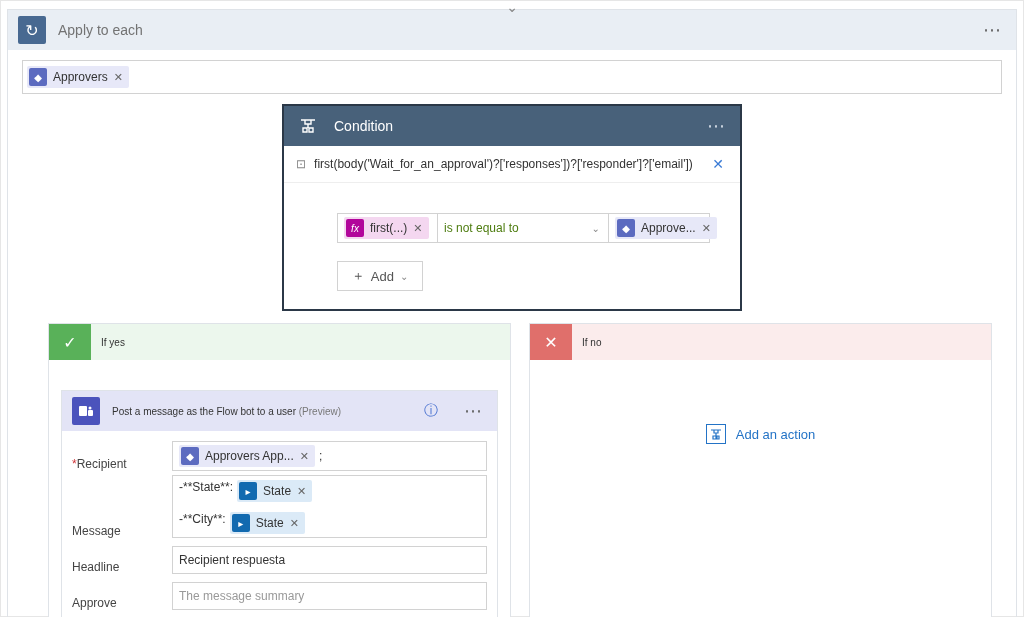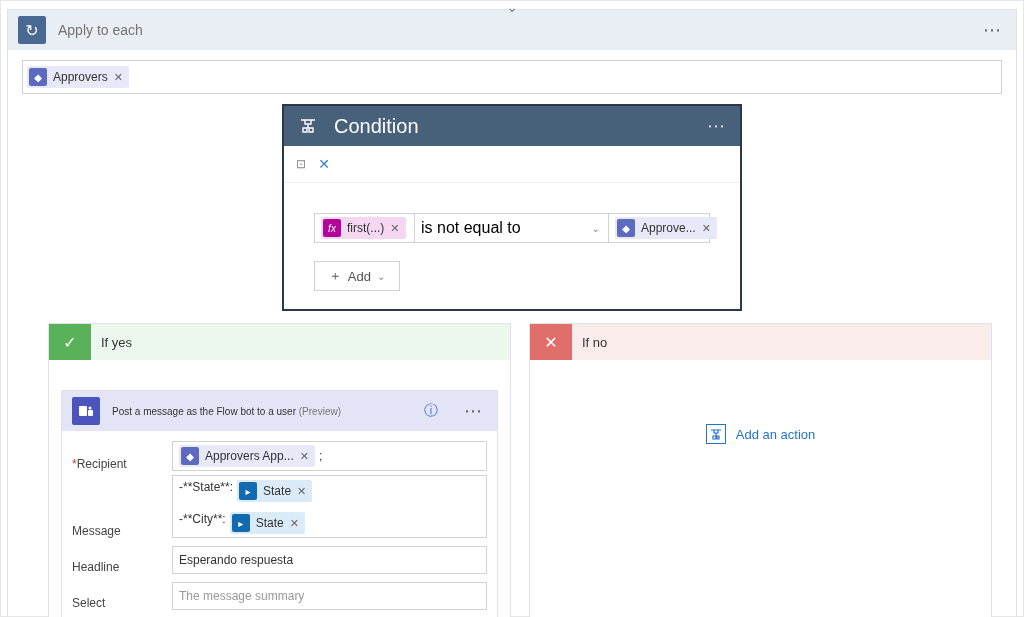--- a/index.html
+++ b/index.html
@@ -29,49 +29,49 @@
   .token .t-x { color:#666; font-size:11px; cursor:pointer; }
   .token.purple { background:#e7e8f8; }
   .token.fx { background:#f4d7f0; }
   .token.fx .t-icon { background:#b2069b; font-style:italic; }
   .token.file { background:#dbeaf7; }
   .token.file .t-icon { background:#126ab0; }
   
   
   .condition-card { width:460px; margin:10px auto 0; border:2px solid #2b3847; background:#fff; }
   .condition-header { display:flex; align-items:center; background:#48617a; height:40px; padding:0 10px; gap:12px; }
-  .condition-header .title { flex:1; color:#fff; font-size:20px; }
+  .condition-header .title { flex:1; color:#fff; font-size:14px; }
   .cond-icon { width:28px; height:28px; display:flex; align-items:center; justify-content:center; color:#fff; }
   
   
   .expr-row { display:flex; align-items:center; padding:8px 12px; gap:8px; border-bottom:1px solid #eee; }
   .expr-text { flex:1; color:#333; font-size:12px; overflow:hidden; white-space:nowrap; text-overflow:ellipsis; }
   .close-x { width:20px; height:20px; display:flex; align-items:center; justify-content:center; color:#3a7bd5; cursor:pointer; font-size:14px; }
   
   
-  .cond-body { padding: 30px 30px 18px 30px; }
+  .cond-body { padding: 30px 30px 18px 30px; margin-left: 23px; }
   .cond-row { display:flex; border:1px solid #d2d2d2; height:30px; }
   .cond-cell { display:flex; align-items:center; padding:0 6px; height:100%; }
   .cond-left { width:100px; border-right:1px solid #d2d2d2; }
   .cond-op { flex:1; border-right:1px solid #d2d2d2; justify-content:space-between; padding-right:8px; }
   .cond-right { width:100px; }
-  .op-text { color:#000000; font-size:16px; }
+  .op-text { color:#4d7c0f; font-size:12px; }
   .chev { color:#888; font-size:10px; }
   .add-btn { margin-top:18px; height:30px; width:86px; border:1px solid #d2d2d2; display:flex; align-items:center; justify-content:center; gap:6px; color:#555; font-size:13px; cursor:pointer; }
   
   
   .branches { display:flex; gap:18px; margin:12px 10px 0 26px; }
   .branch-card { flex:1; border:1px solid #dfe3e8; background:#fff; }
   .branch-yes .branch-header { background:#ecf7ed; }
   .branch-no  .branch-header { background:#fbecec; }
   .branch-header { height:36px; display:flex; align-items:center; padding-right:10px; }
   .branch-iconblk { width:42px; height:100%; display:flex; align-items:center; justify-content:center; color:#fff; font-size:16px; }
   .branch-yes .branch-iconblk { background:#59b159; }
   .branch-no  .branch-iconblk { background:#e06f6b; }
-  .branch-title { margin-left:10px; color:#333; font-size:13px; }
+  .branch-title { margin-left:10px; color:#333; font-size:10px; }
   
   
   .action-card { margin:30px 12px 14px; border:1px solid #dfe3e8; }
   .action-header { background:#e3e4f6; height:40px; display:flex; align-items:center; padding:0 10px; gap:12px; }
   .teams-icon { width:28px; height:28px; background:#4b53bc; border-radius:2px; display:flex; align-items:center; justify-content:center; color:#fff; }
   .action-title { flex:1; color:#333; font-size:10px; }
   .preview-tag { color:#777; }
   .help-q { color:#436dce; font-size:14px; margin-right:10px; cursor:pointer; }
   
   .action-body { padding: 8px 10px 6px 10px; }
@@ -113,20 +113,21 @@
         <div class="cond-icon">
           <svg width="20" height="20" viewBox="0 0 20 20" fill="none">
                 <path d="M3 4h14M7 4v4h6V4M10 8v4M5 16h4v-4H5zM11 16h4v-4h-4z" stroke="#fff" stroke-width="1.4"></path>
               </svg>
         </div>
         <div class="title">Condition</div>
         <div class="ellipsis-btn" style="color:#cfd8e3">⋯</div>
       </div>
       <div class="expr-row">
         <span style="color:#888">⊡</span>
+        <div class="expr-text">first(body('Wait_for_an_approval')?['responses'])?['responder']?['email'])</div>
         <div class="close-x">✕</div>
       </div>
       <div class="cond-body">
         <div class="cond-row">
           <div class="cond-cell cond-left">
             <span class="token fx">
               <span class="t-icon">fx</span>
               <span>first(...)</span>
               <span class="t-x">✕</span>
             </span>
@@ -203,26 +204,26 @@
                     <span>State</span>
                     <span class="t-x">✕</span>
                   </span>
                 </div>
               </div>
             </div>
             <div class="form-row">
               <div class="form-label">Headline</div>
               <div class="form-input">
                 <div class="inputbox text">
-                      <span>Esperando respuesta</span>
+                      <span>Recipient respuesta</span>
                     </div>
               </div>
             </div>
             <div class="form-row">
-              <div class="form-label">Select</div>
+              <div class="form-label">Approve</div>
               <div class="form-input">
                 <div class="inputbox placeholder">
                       <span>The message summary</span>
                     </div>
               </div>
             </div>
 
           </div>
         </div>
       </div>

